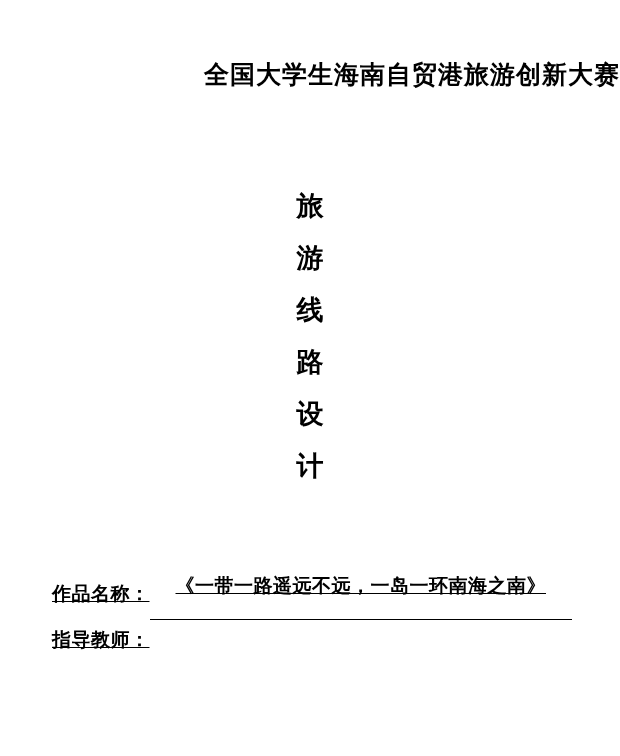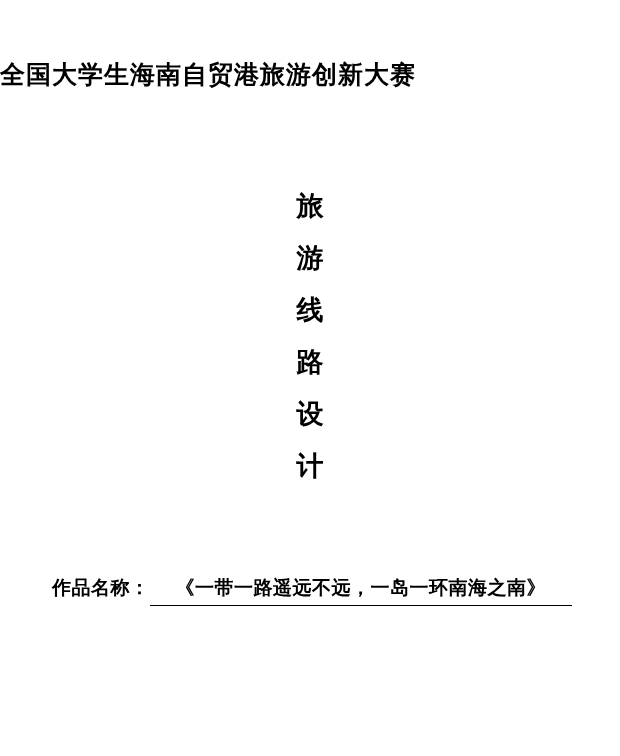--- a/index.html
+++ b/index.html
@@ -18,21 +18,21 @@
     position: relative;
     width: 620px;
     height: 756px;
     box-sizing: border-box;
   }
   .doc-title {
     position: absolute;
     top: 58px;
     left: 0;
     width: 620px;
-    text-align: left;
+    text-align: right;
     font-size: 25px;
     font-weight: bold;
     letter-spacing: 1px;
     color: #000;
     white-space: nowrap;
   }
   .vertical-title {
     position: absolute;
     top: 180px;
     left: 0;
@@ -50,38 +50,39 @@
     text-align: center;
   }
   .fields {
     position: absolute;
     left: 52px;
     top: 575px;
     width: 520px;
   }
   .field-row {
     display: flex;
-    align-items: flex-start;
+    align-items: center;
     height: 42px;
     margin-bottom: 4px;
+    text-decoration: underline;
   }
   .field-label {
     font-size: 19px;
     font-weight: bold;
     white-space: nowrap;
     padding-bottom: 4px;
     letter-spacing: 0.5px;
   }
   .field-value {
     flex: 1;
     border-bottom: 1.6px solid #000;
     text-align: center;
     font-size: 19px;
     font-weight: bold;
-    padding-bottom: 4px;
+    padding-bottom: 20px;
     white-space: nowrap;
     letter-spacing: 0.5px;
   }
   .field-value.wide-space {
     letter-spacing: 1px;
   }
   .field-row.r2 .field-value,
   .field-row.r3 .field-value {
     margin-left: 2px;
   }
@@ -104,16 +105,17 @@
 
   <div class="fields">
 
     <div class="field-row r1">
       <div class="field-label">作品名称：</div>
       <div class="field-value">《一带一路遥远不远，一岛一环南海之南》</div>
     </div>
 
 
     <div class="field-row r3">
+      <div class="field-label">指导教师：</div>
     </div>
 
   </div>
 </div>
 
 </body></html>

